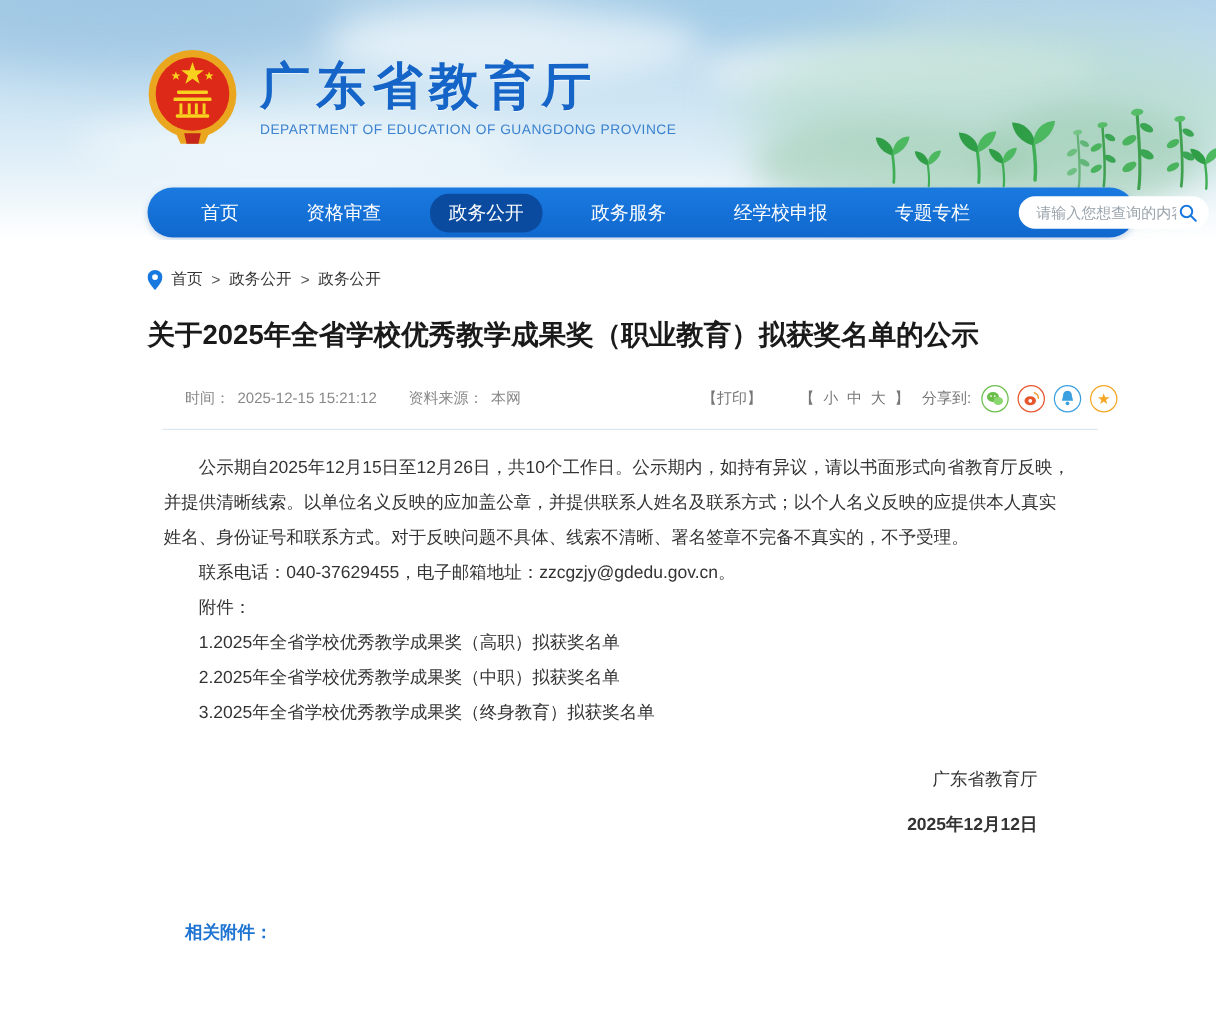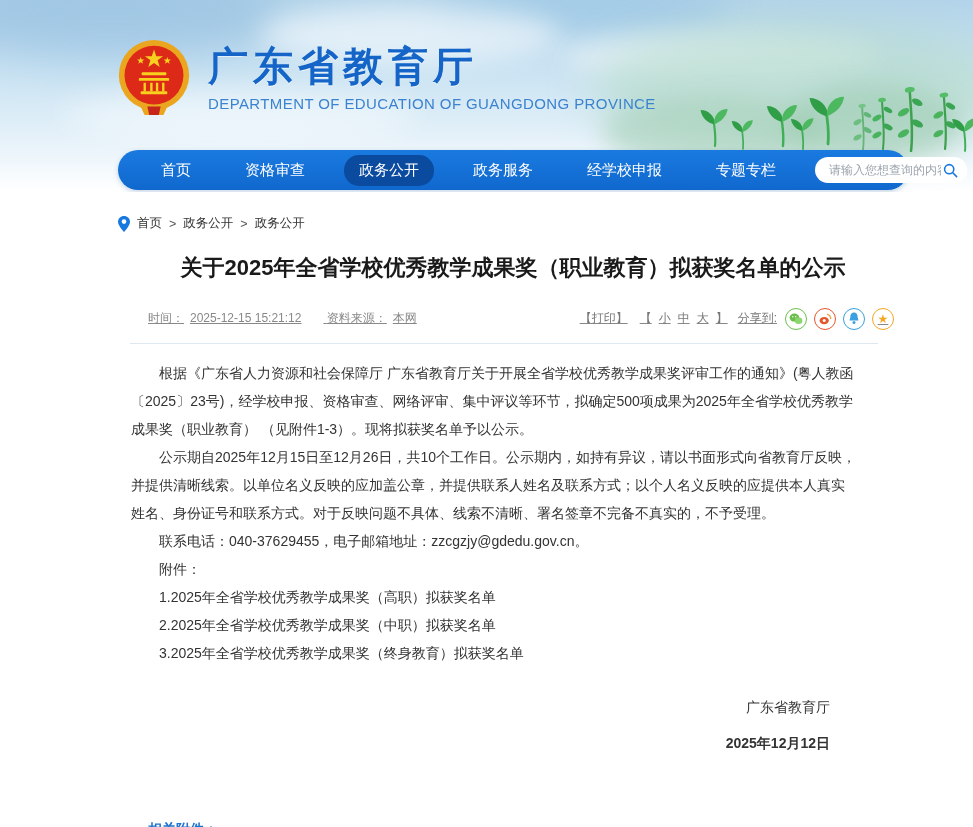--- a/index.html
+++ b/index.html
@@ -26,21 +26,21 @@
   .greenmound1 { right:150px; top:96px; width:220px; height:70px; background:rgba(162,206,180,.55); filter:blur(11px); }
   .greenmound2 { right:10px; top:84px; width:180px; height:80px; background:rgba(150,200,170,.5); filter:blur(12px); }
   .sprouts { position:absolute; right:0; top:56px; width:300px; height:96px; }
 
   .brand { position:absolute; left:116px; top:38px; display:flex; align-items:center; gap:16px; cursor:pointer; }
   .emblem { width:76px; height:80px; }
   .site-title {
     font-size: 40px; font-weight: bold; color: #1565c8; letter-spacing: 5px; line-height: 1.1;
     text-shadow: 0 1px 0 rgba(255,255,255,.6);
   }
-  .site-subtitle { font-size: 15px; color: #3b82d0; letter-spacing: .4px; margin-top: 7px; }
+  .site-subtitle { font-size: 11px; color: #3b82d0; letter-spacing: .4px; margin-top: 7px; }
 
   
   .navbar {
     position:absolute; left:118px; top:150px; width:790px; height:40px; border-radius:20px;
     background: linear-gradient(180deg, #1a7ae0 0%, #1068ce 100%);
     display:flex; align-items:center; padding:0 12px 0 28px;
     box-shadow: 0 2px 5px rgba(30,90,160,.25);
   }
   .nav-item {
     color:#fff; font-size:15px; padding:6px 15px; border-radius:15px; white-space:nowrap;
@@ -61,32 +61,32 @@
   
   .breadcrumb {
     margin: 23px 0 0 118px; display:flex; align-items:center; gap:7px;
     font-size:12.5px; color:#333;
   }
   .crumb { cursor:pointer; }
   .crumb-sep { color:#555; }
 
   
   .article-title {
-    width:790px; margin:20px 0 0 118px; text-align:center;
+    width:790px; margin:20px 0 0 118px; text-align:left;
     font-size:22px; font-weight:bold; color:#1a1a1a; line-height:1.45;
   }
   .meta-row {
     width:790px; margin:24px 0 0 118px; padding:0 14px 0 30px;
     display:flex; justify-content:space-between; align-items:center;
-    font-size:12px; color:#888;text-decoration:underline;
+    font-size:12px; color:#888;
   }
   .meta-left span { margin-right:6px; }
   .meta-left .gap { margin-right:22px; }
   .meta-right { display:flex; align-items:center; color:#777; }
-  .meta-right .txtbtn { cursor:pointer; margin-right:6px; }
+  .meta-right .txtbtn { cursor:pointer; margin-right:24px; }
   .fontsize-group { margin:0 10px 0 6px; display:flex; gap:7px; }
   .fontsize-group .sz { cursor:pointer; }
   .share-label { margin-right:8px; }
   .share-icons { display:flex; gap:7px; }
   .share-icon {
     width:22px; height:22px; border-radius:50%; background:#fff;
     display:flex; align-items:center; justify-content:center; cursor:pointer;
   }
   .si-wechat { border:1.5px solid #6abf4b; }
   .si-weibo  { border:1.5px solid #e6562d; }
@@ -243,21 +243,20 @@
           </svg>
         </span>
         <span class="share-icon si-fav">★</span>
       </span>
     </div>
   </div>
 
   <hr class="divider">
 
   <div class="article-body">
-    <p>根据《广东省人力资源和社会保障厅 广东省教育厅关于开展全省学校优秀教学成果奖评审工作的通知》(粤人教函〔2025〕23号)，经学校申报、资格审查、网络评审、集中评议等环节，拟确定500项成果为2025年全省学校优秀教学成果奖（职业教育） （见附件1-3）。现将拟获奖名单予以公示。</p>
     <p>公示期自2025年12月15日至12月26日，共10个工作日。公示期内，如持有异议，请以书面形式向省教育厅反映，并提供清晰线索。以单位名义反映的应加盖公章，并提供联系人姓名及联系方式；以个人名义反映的应提供本人真实姓名、身份证号和联系方式。对于反映问题不具体、线索不清晰、署名签章不完备不真实的，不予受理。</p>
     <p>联系电话：040-37629455，电子邮箱地址：zzcgzjy@gdedu.gov.cn。</p>
     <p>附件：</p>
     <p>1.2025年全省学校优秀教学成果奖（高职）拟获奖名单</p>
     <p>2.2025年全省学校优秀教学成果奖（中职）拟获奖名单</p>
     <p>3.2025年全省学校优秀教学成果奖（终身教育）拟获奖名单</p>
     <div class="signature">
       <p>广东省教育厅</p>
       <p class="sig-date">2025年12月12日</p>
     </div>

